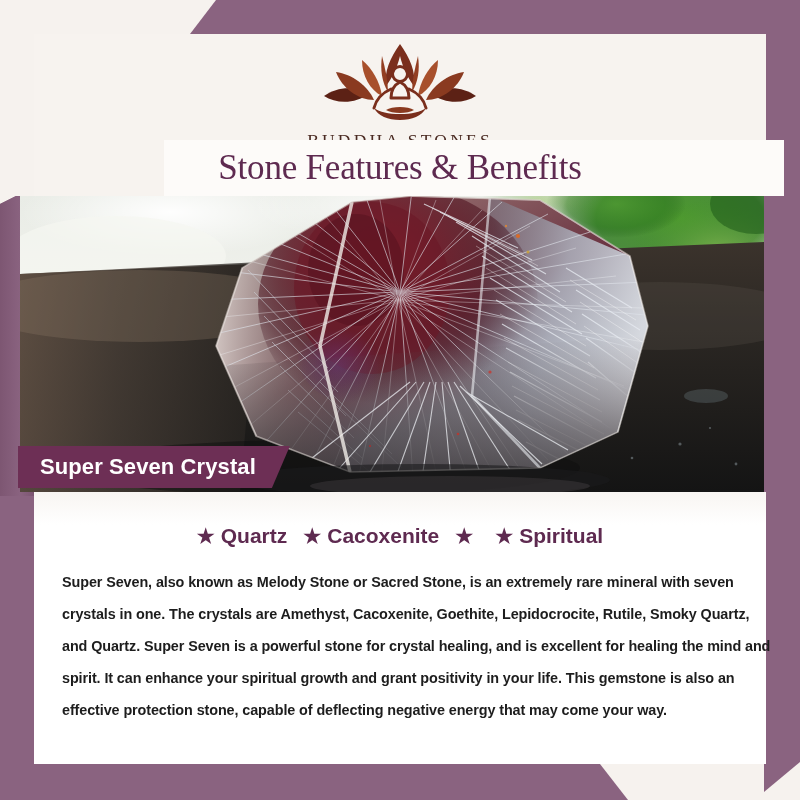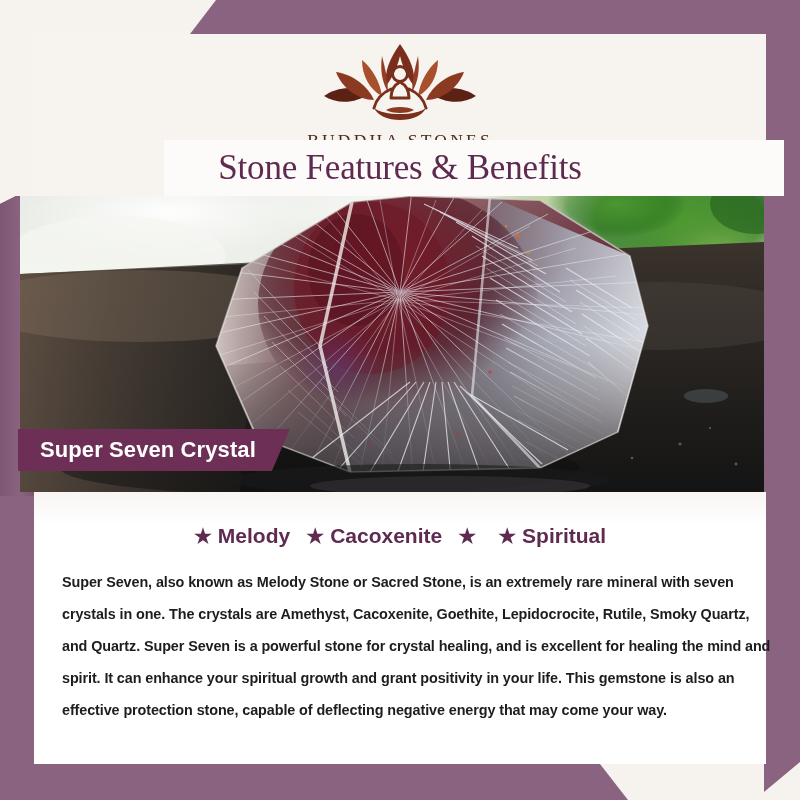--- a/index.html
+++ b/index.html
@@ -89,21 +89,21 @@
   .photo{
     position:absolute; top:196px; left:20px;
     width:744px; height:296px;
     overflow:hidden;
     background:#2a2724;
   }
   .photo svg{ display:block; width:744px; height:296px; }
 
   
   .caption-badge{
-    position:absolute; left:18px; top:429px;
+    position:absolute; left:18px; top:446px;
     height:42px; padding:0 34px 0 22px;
     display:flex; align-items:center;
     background:#6d2f55;
     clip-path:polygon(0 0, 100% 0, calc(100% - 18px) 100%, 0 100%);
   }
   .caption-badge span{
     font-size:22px; font-weight:700; color:#ffffff;
     letter-spacing:0.1px; white-space:nowrap;
   }
 
@@ -460,21 +460,21 @@
 
   <div class="caption-badge">
     <span>Super Seven Crystal</span>
   </div>
 
   <div class="content"></div>
 
   <div class="benefits">
     <div class="benefit">
       <span class="star">★</span>
-      <span>Melody</span>
+      <span>Quartz</span>
     </div>
     <div class="benefit">
       <span class="star">★</span>
       <span>Cacoxenite</span>
     </div>
     <div class="benefit">
       <span class="star">★</span>
     </div>
     <div class="benefit">
       <span class="star">★</span>

